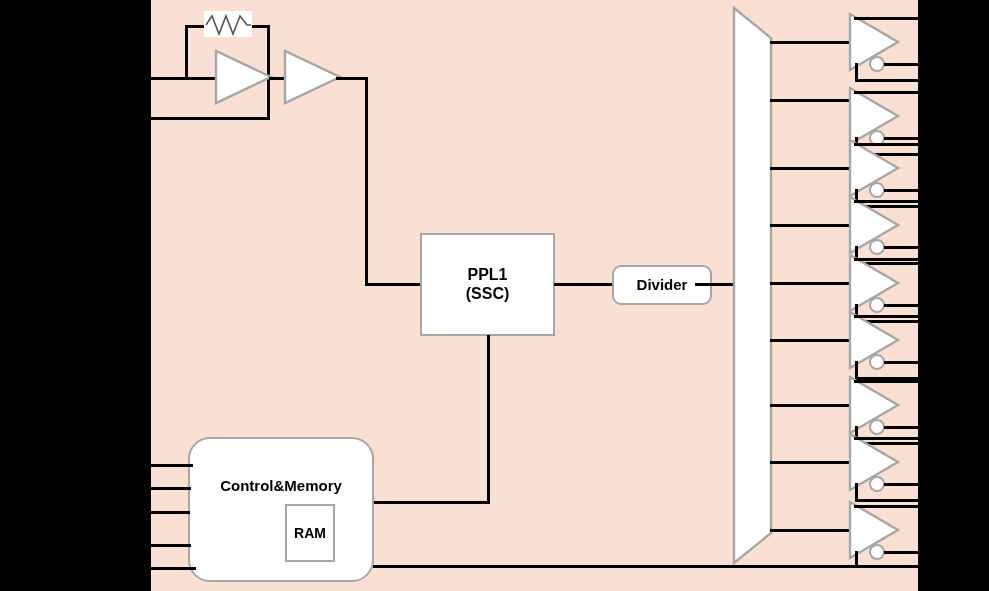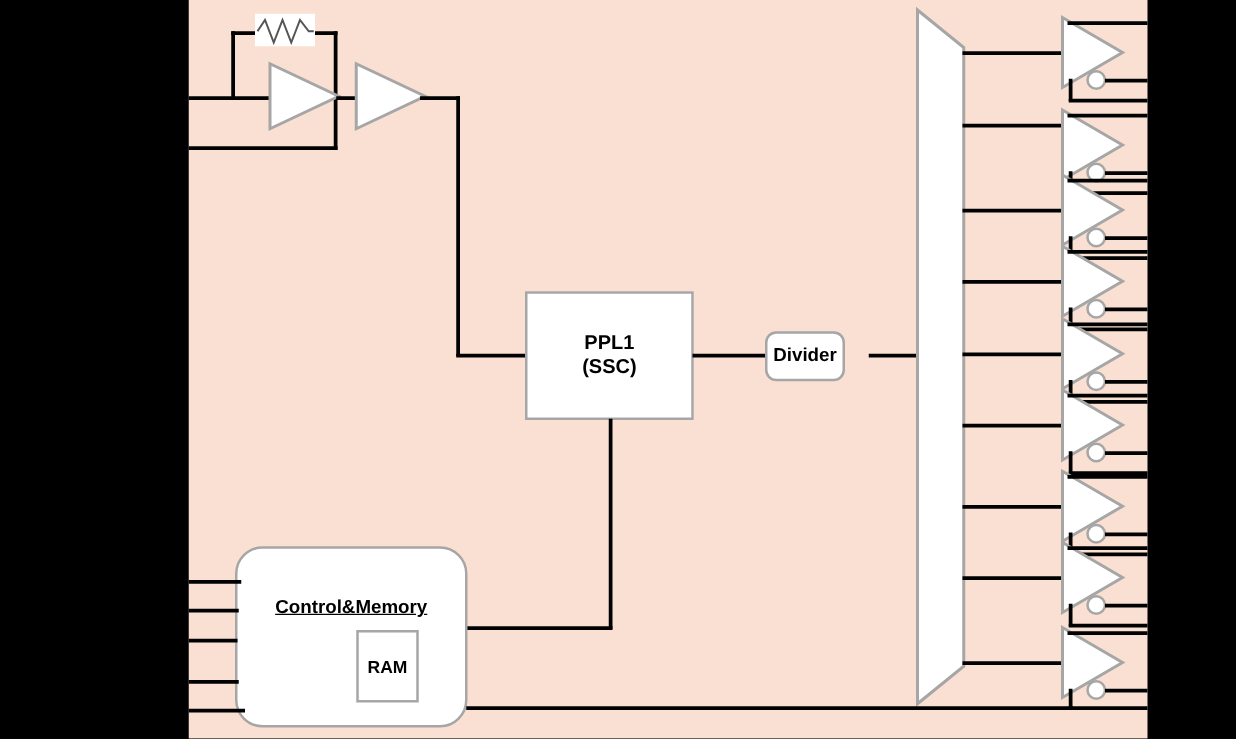--- a/index.html
+++ b/index.html
@@ -76,21 +76,21 @@
     <div class="wire v" style="left:214px;top:77px;height:208px;"></div>
     <div class="wire h" style="left:214px;top:283px;width:56px;"></div>
 
     <div class="box" style="left:269px;top:233px;width:135px;height:103px;font-size:16px;flex-direction:column;">
       <span>PPL1</span>
       <span>(SSC)</span>
     </div>
 
     <div class="wire h" style="left:403px;top:283px;width:60px;"></div>
 
-    <div class="box round" style="left:461px;top:265px;width:64px;height:40px;font-size:15px;">
+    <div class="box round" style="left:461px;top:265px;width:100px;height:40px;font-size:15px;">
       <span>Divider</span>
     </div>
 
     <div class="wire h" style="left:544px;top:283px;width:40px;"></div>
 
     <div class="wire v" style="left:336px;top:335px;height:168px;"></div>
     <div class="wire h" style="left:222px;top:501px;width:117px;"></div>
 
     <div class="mux" style="left:580px;top:5px;width:44px;height:562px;">
       <svg width="44" height="562" viewBox="0 0 44 562">
@@ -201,21 +201,21 @@
         <polygon points="2,2 2,58 50,30" fill="#ffffff" stroke="#a6a6a6" stroke-width="2.4"></polygon>
       </svg>
     </div>
     <div class="wire h" style="left:703px;top:505px;width:64px;"></div>
     <div class="bubble" style="left:718px;top:544px;width:16px;height:16px;"></div>
     <div class="wire h" style="left:733px;top:551px;width:34px;"></div>
     <div class="wire v" style="left:704px;top:551px;height:16px;"></div>
     <div class="wire h" style="left:704px;top:565px;width:63px;"></div>
 
     <div class="box round-lg" style="left:37px;top:437px;width:186px;height:145px;display:block;">
-      <div class="cm-title" style="left:0;top:38px;text-decoration:underline;">Control&amp;Memory</div>
+      <div class="cm-title" style="left:0;top:38px;">Control&amp;Memory</div>
       <div class="sub-box" style="left:95px;top:65px;width:50px;height:58px;">
         <span>RAM</span>
       </div>
     </div>
 
     <div class="wire h" style="left:0px;top:464px;width:42px;"></div>
     <div class="wire h" style="left:0px;top:487px;width:40px;"></div>
     <div class="wire h" style="left:0px;top:511px;width:39px;"></div>
     <div class="wire h" style="left:0px;top:544px;width:40px;"></div>
     <div class="wire h" style="left:0px;top:567px;width:45px;"></div>

